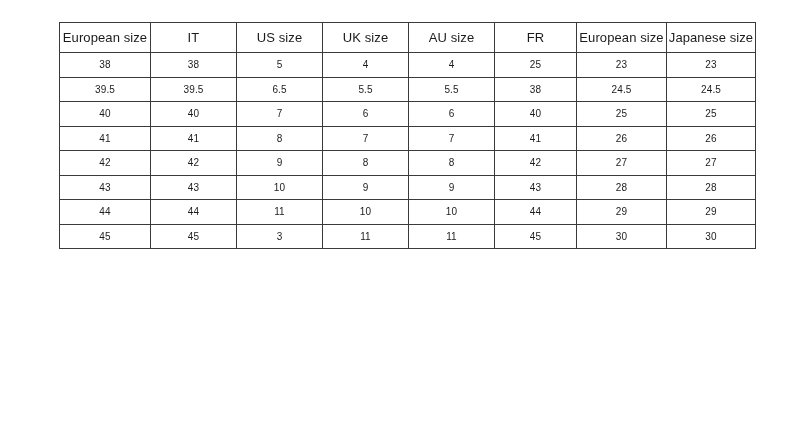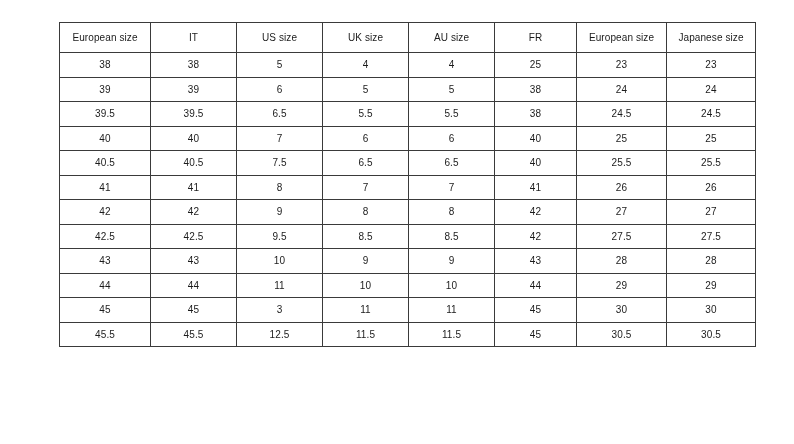--- a/index.html
+++ b/index.html
@@ -43,21 +43,21 @@
   table.size-table th,
   table.size-table td {
     border: 1px solid #3a3a3a;
     text-align: center;
     vertical-align: middle;
     font-weight: normal;
     color: #1b1b1b;
   }
   table.size-table th {
     height: 27px;
-    font-size: 10px;
+    font-size: 13px;
     letter-spacing: 0.1px;
   }
   table.size-table td {
     height: 21.5px;
     font-size: 10px;
     letter-spacing: 0.1px;
   }
 </style>
 </head>
 <body>
@@ -92,88 +92,58 @@
           <td>38</td>
           <td>38</td>
           <td>5</td>
           <td>4</td>
           <td>4</td>
           <td>25</td>
           <td>23</td>
           <td>23</td>
         </tr>
         <tr>
-          <td>39</td>
-          <td>39</td>
-          <td>6</td>
-          <td>5</td>
-          <td>5</td>
-          <td>38</td>
-          <td>24</td>
-          <td>24</td>
-        </tr>
-        <tr>
           <td>39.5</td>
           <td>39.5</td>
           <td>6.5</td>
           <td>5.5</td>
           <td>5.5</td>
           <td>38</td>
           <td>24.5</td>
           <td>24.5</td>
         </tr>
         <tr>
           <td>40</td>
           <td>40</td>
           <td>7</td>
           <td>6</td>
           <td>6</td>
           <td>40</td>
           <td>25</td>
           <td>25</td>
         </tr>
         <tr>
-          <td>40.5</td>
-          <td>40.5</td>
-          <td>7.5</td>
-          <td>6.5</td>
-          <td>6.5</td>
-          <td>40</td>
-          <td>25.5</td>
-          <td>25.5</td>
-        </tr>
-        <tr>
           <td>41</td>
           <td>41</td>
           <td>8</td>
           <td>7</td>
           <td>7</td>
           <td>41</td>
           <td>26</td>
           <td>26</td>
         </tr>
         <tr>
           <td>42</td>
           <td>42</td>
           <td>9</td>
           <td>8</td>
           <td>8</td>
           <td>42</td>
           <td>27</td>
           <td>27</td>
-        </tr>
-        <tr>
-          <td>42.5</td>
-          <td>42.5</td>
-          <td>9.5</td>
-          <td>8.5</td>
-          <td>8.5</td>
-          <td>42</td>
-          <td>27.5</td>
-          <td>27.5</td>
         </tr>
         <tr>
           <td>43</td>
           <td>43</td>
           <td>10</td>
           <td>9</td>
           <td>9</td>
           <td>43</td>
           <td>28</td>
           <td>28</td>
@@ -191,27 +161,17 @@
         <tr>
           <td>45</td>
           <td>45</td>
           <td>3</td>
           <td>11</td>
           <td>11</td>
           <td>45</td>
           <td>30</td>
           <td>30</td>
         </tr>
-        <tr>
-          <td>45.5</td>
-          <td>45.5</td>
-          <td>12.5</td>
-          <td>11.5</td>
-          <td>11.5</td>
-          <td>45</td>
-          <td>30.5</td>
-          <td>30.5</td>
-        </tr>
 
       </tbody>
     </table>
   </div>
 </div>
 
 </body></html>

